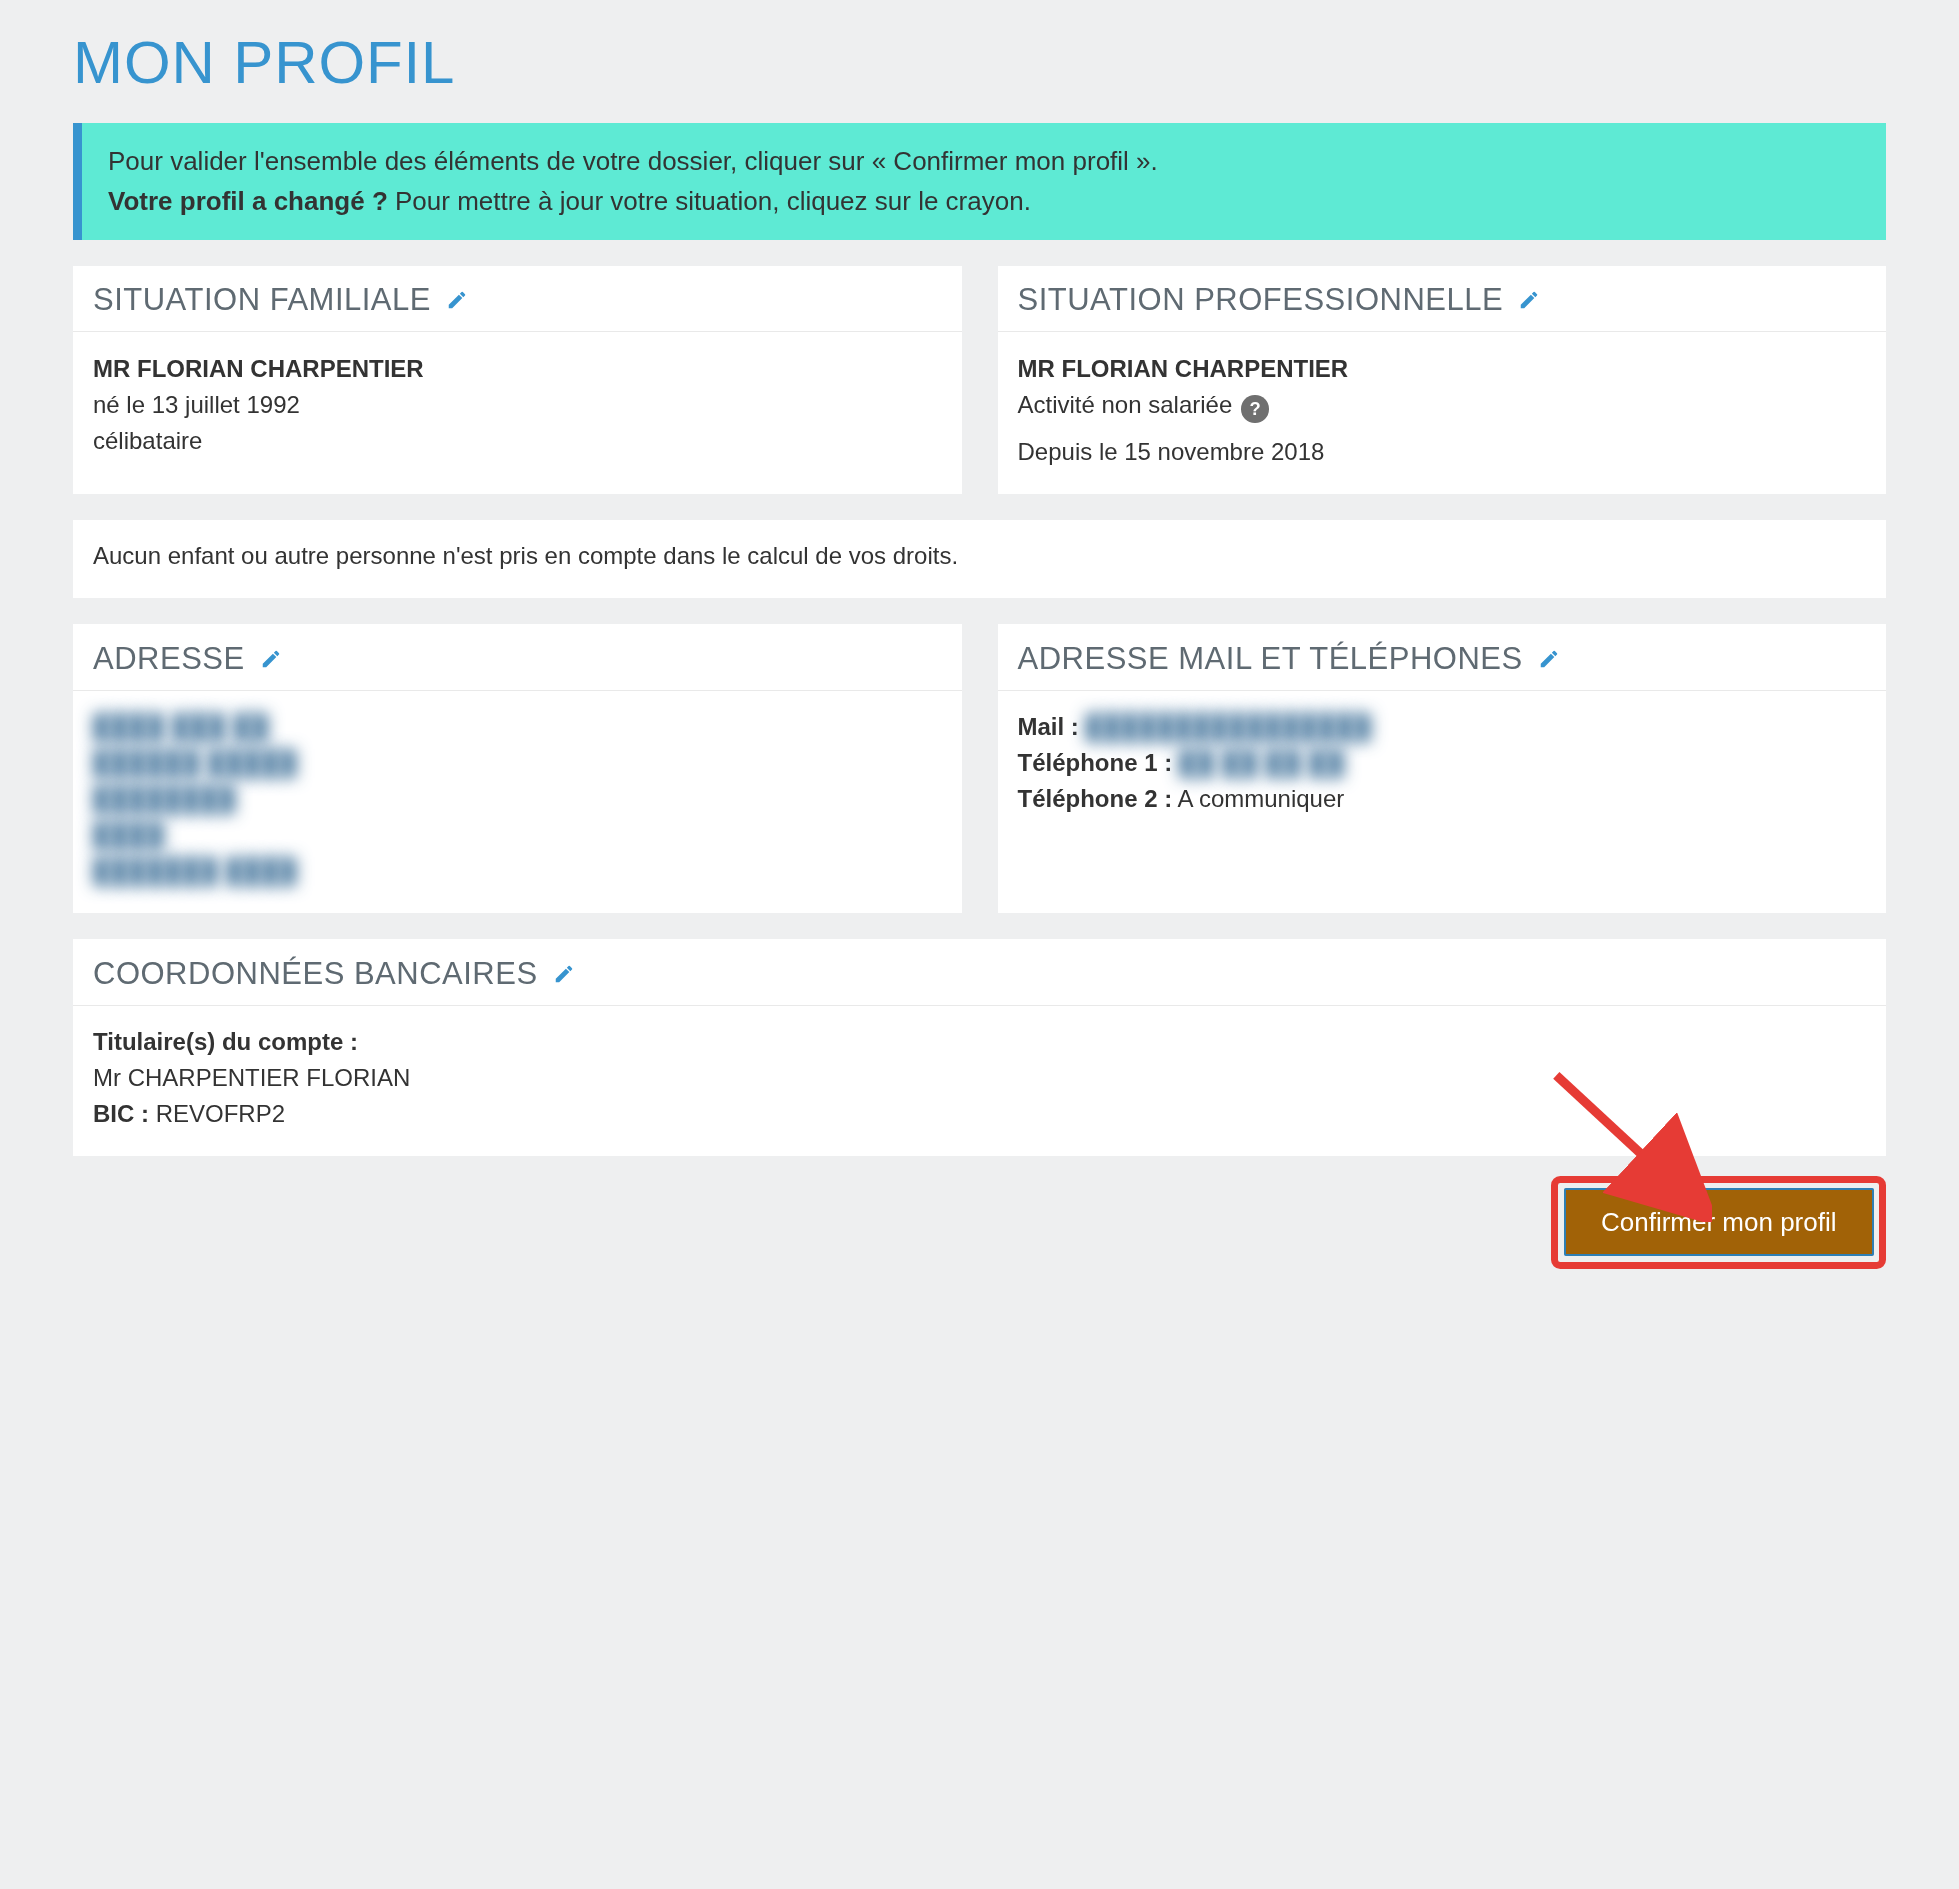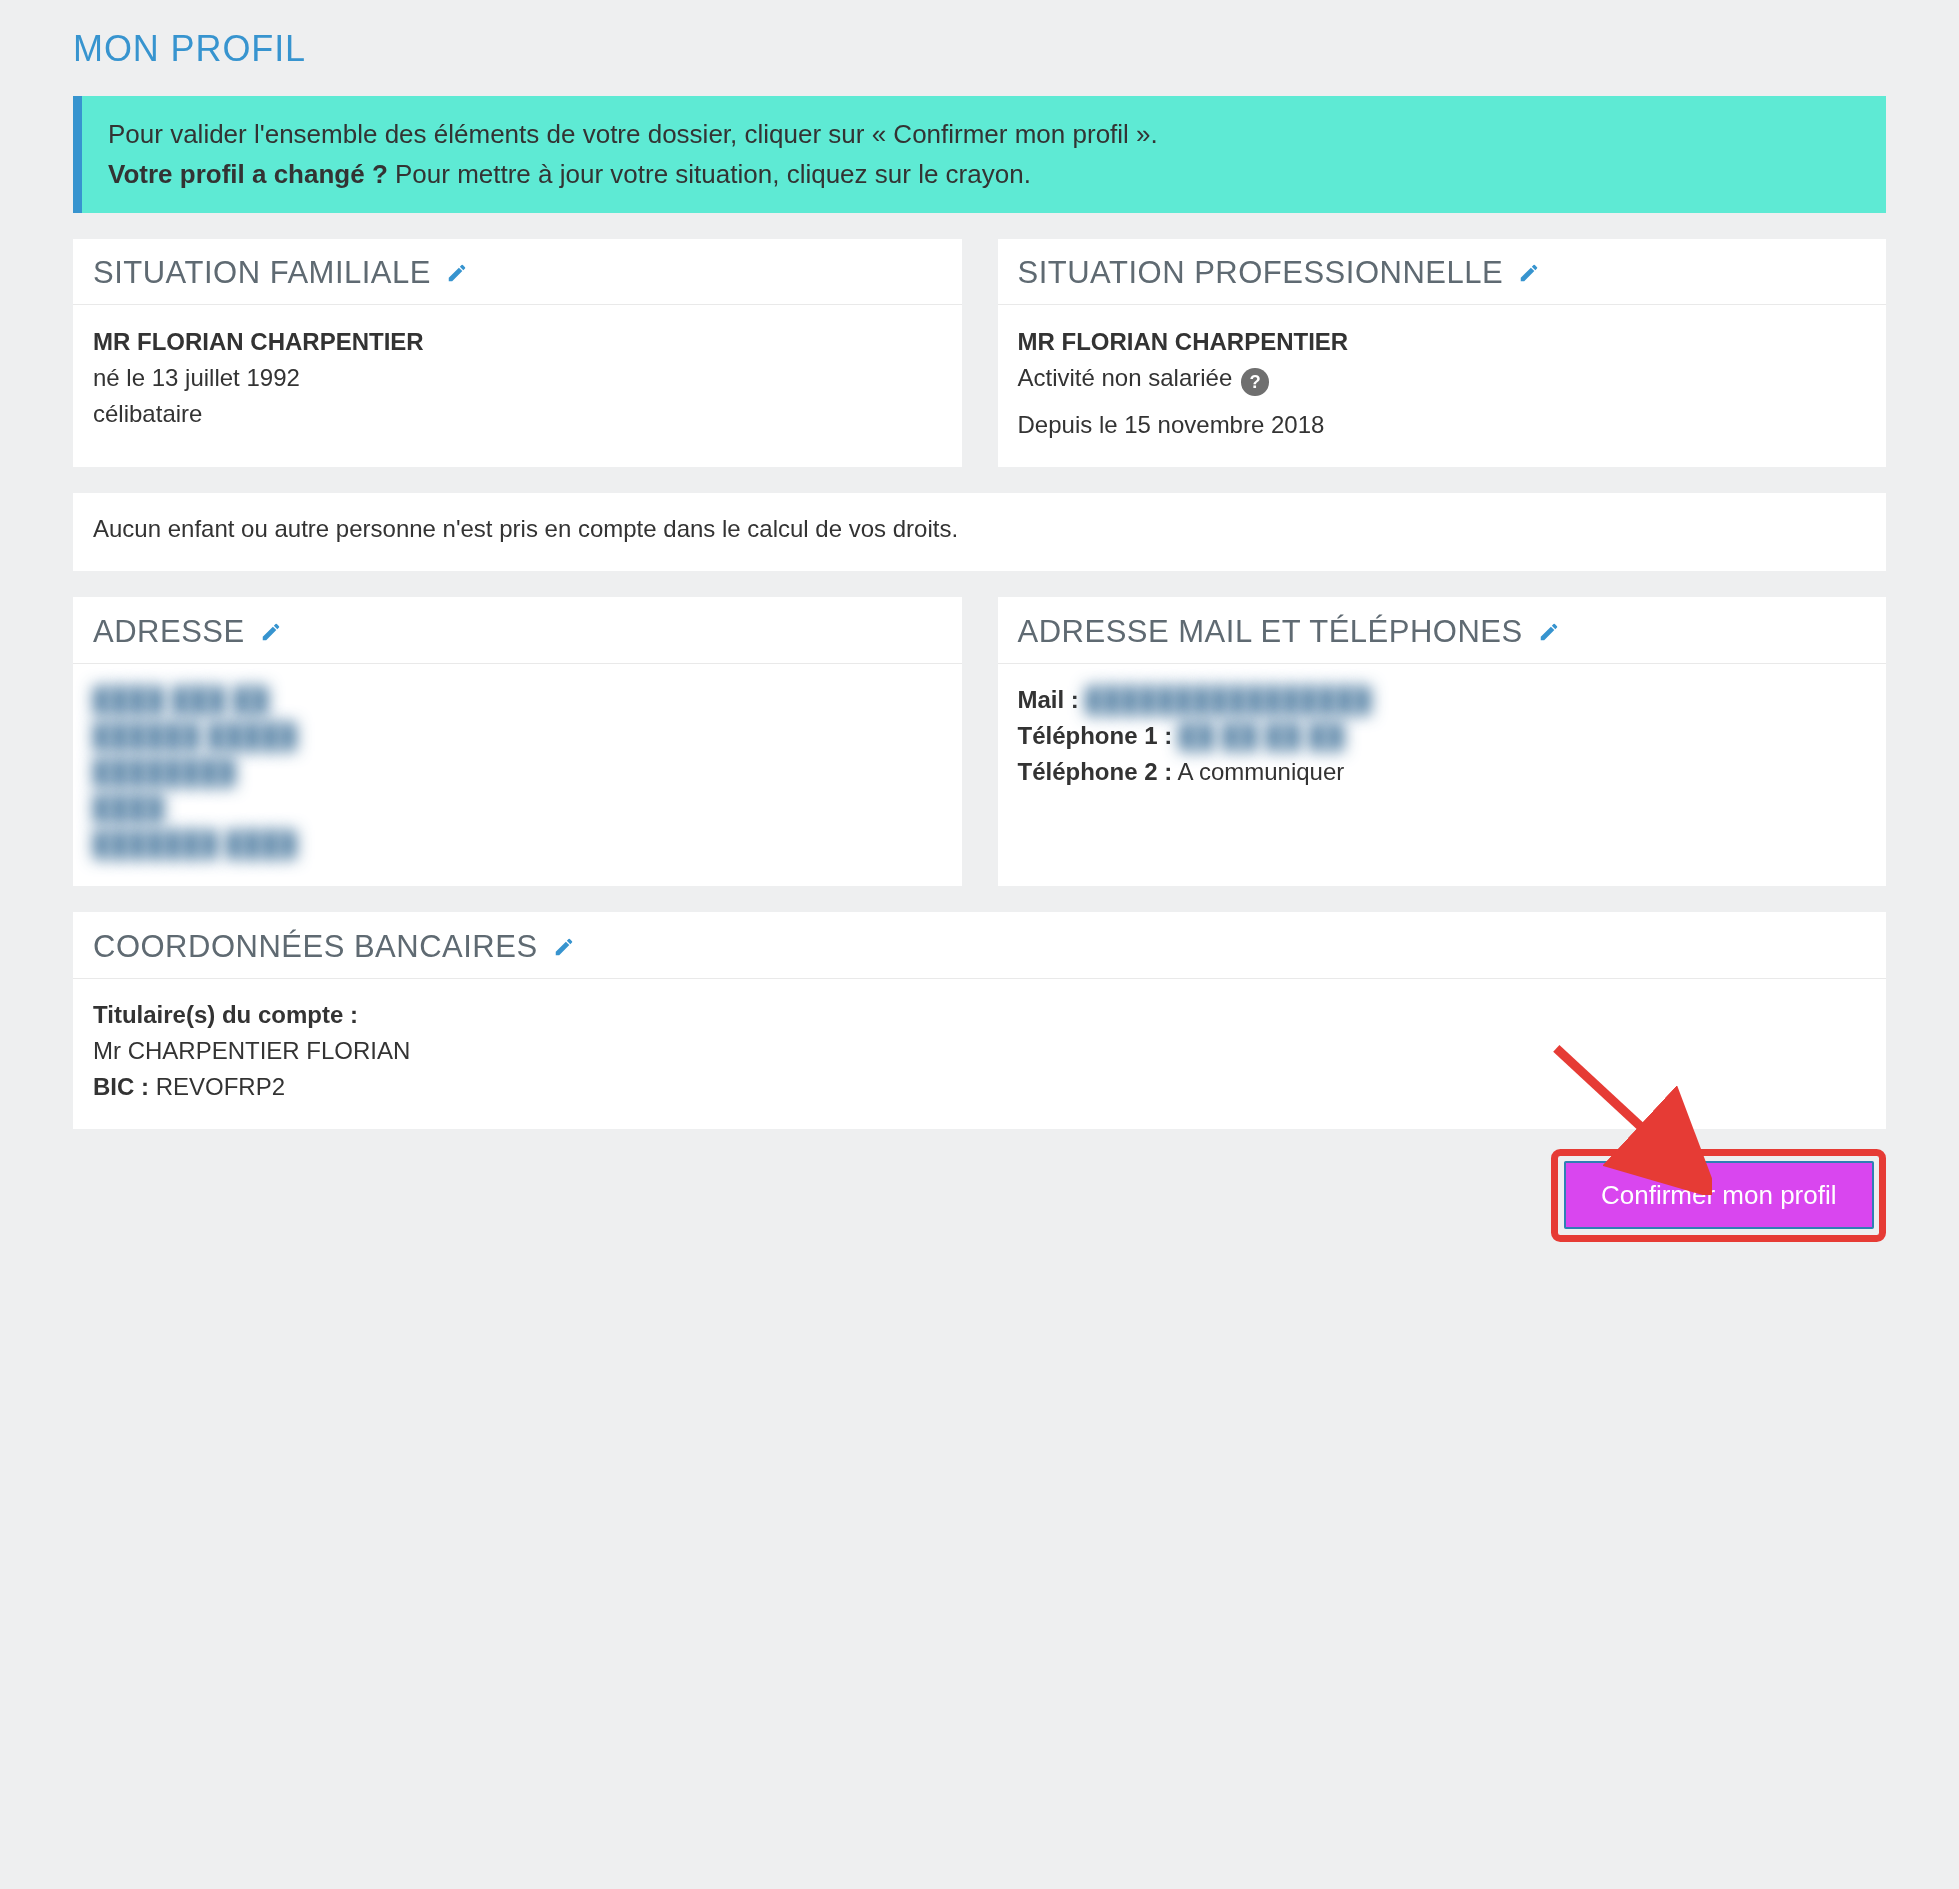--- a/index.html
+++ b/index.html
@@ -4,21 +4,21 @@
 <style>
   * { box-sizing: border-box; margin: 0; padding: 0; }
   body {
     background: #eeeff0;
     font-family: Arial, Helvetica, sans-serif;
     padding: 27.5px 73px 64px 73px;
     color: #333;
   }
   .page-title {
     color: #3794cf;
-    font-size: 36px;
+    font-size: 60px;
     font-weight: 400;
     letter-spacing: 0.9px;
     margin-bottom: 26px;
   }
   .info-banner {
     background: #5eead4;
     border-left: 9.2px solid #3794cf;
     padding: 18.4px 26px;
     margin-bottom: 26px;
     font-size: 26px;
@@ -104,21 +104,21 @@
     margin-top: 20px;
     position: relative;
   }
   .highlight-box {
     border: 7.3px solid #e63b35;
     border-radius: 9.2px;
     padding: 5.5px;
     display: inline-block;
   }
   .confirm-btn {
-    background: #d946ef;
+    background: #a16207;
     color: #fff;
     font-size: 26px;
     border: 2.8px solid #2f7fb4;
     padding: 16.5px 35px;
     cursor: pointer;
     border-radius: 1.8px;
   }
 
   .arrow {
     position: absolute;

